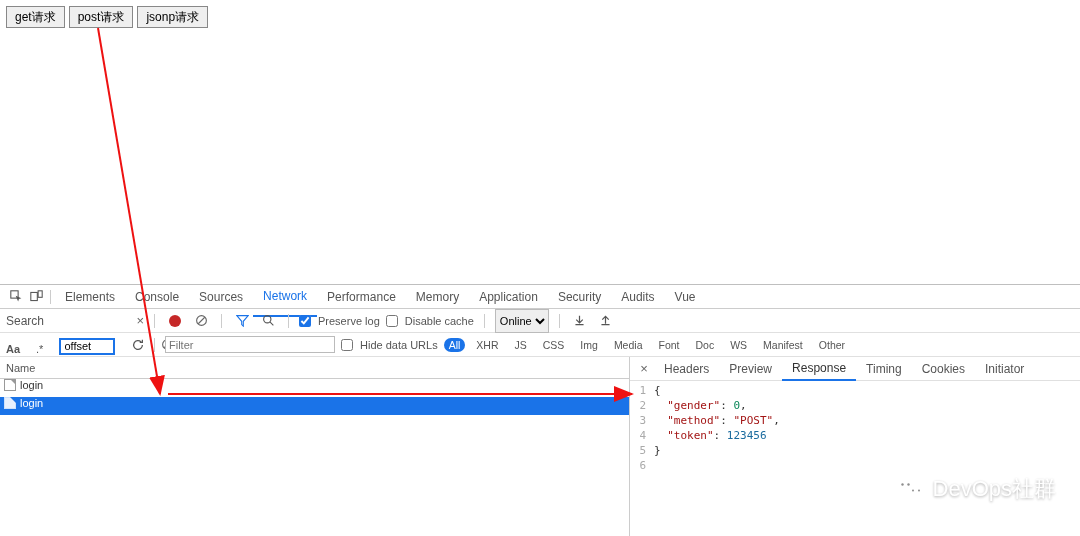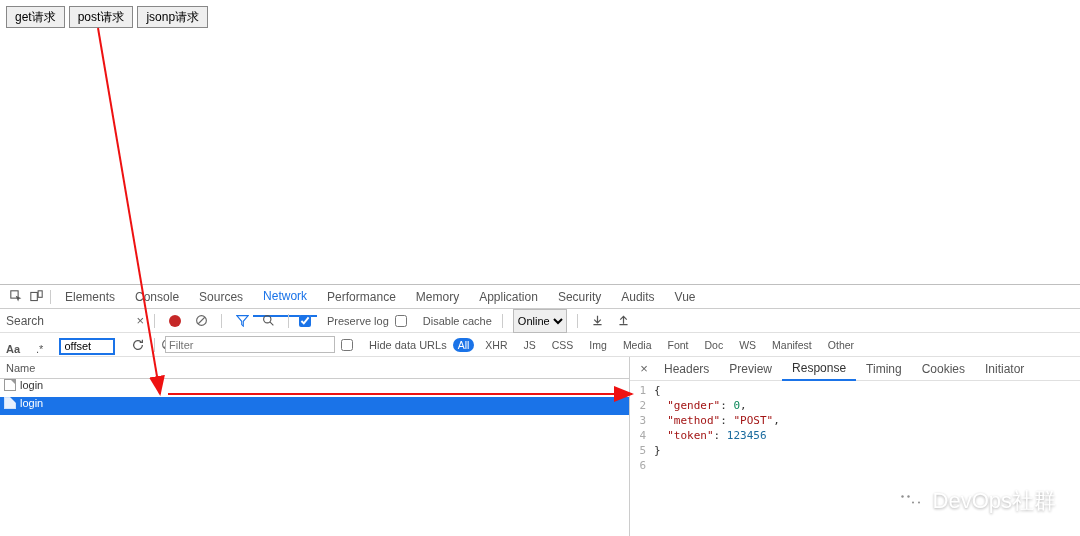--- a/index.html
+++ b/index.html
@@ -19,21 +19,21 @@
 .tab.active{color:#1a73e8;border-bottom:2px solid #1a73e8;margin-bottom:-1px}
 
 .toolbar{height:24px;display:flex;align-items:center;border-bottom:1px solid #e0e0e0;padding:0 6px;gap:6px;color:#555}
 .search-cell{display:flex;align-items:center;width:138px}
 .search-label{flex:1}
 .close-x{cursor:pointer;font-size:13px;color:#666}
 .rec-dot{width:12px;height:12px;border-radius:50%;background:#c62828}
 .no-sign{width:12px;height:12px}
 .funnel{color:#1a73e8}
 .filter-inp{height:17px;width:170px;border:1px solid #bbb;padding:1px 3px;font-size:11px;color:#888}
-.chk{display:flex;align-items:flex-end;gap:16px;font-size:11px;white-space:nowrap}
+.chk{display:flex;align-items:flex-end;gap:7px;font-size:11px;white-space:nowrap}
 .chk input{margin:0;width:12px;height:12px}
 input[type=checkbox]{accent-color:#1a73e8}
 select.online{font-size:11px;border:1px solid #bbb;height:24px}
 
 .row3{height:24px;display:flex;align-items:center;border-bottom:1px solid #e0e0e0;padding:0 6px;gap:6px;color:#555}
 .search-box{display:flex;align-items:flex-end;gap:16px;width:138px}
 .aa{font-weight:bold;font-size:11px}
 .dot-star{font-size:11px}
 .offset-in{height:17px;width:56px;border:2px solid #1a73e8;padding:0 3px;font-size:11px}
 .refresh svg{width:14px;height:14px}
@@ -57,21 +57,21 @@
 .rtab{padding:4px 10px;font-size:12px;cursor:pointer;color:#555}
 .rtab.active{color:#333;border-bottom:2px solid #1a73e8;margin-bottom:-1px}
 .resp{flex:1;display:flex;font-family:Menlo,Consolas,monospace;font-size:11px;overflow:auto}
 .gut{width:20px;text-align:right;color:#aaa;padding:2px 4px 0 0;user-select:none;line-height:15px}
 .code{padding:2px 0 0 4px;line-height:15px;white-space:pre}
 .k{color:#a31515}
 .n{color:#098658}
 .s{color:#1a6b9e}
 .p{color:#333}
 
-.wm{position:absolute;right:24px;bottom:20px;display:flex;align-items:center;gap:8px;color:#fff;font-size:22px;font-weight:500;opacity:.95;text-shadow:0 1px 3px rgba(0,0,0,.35);font-family:"Microsoft YaHei",sans-serif}
+.wm{position:absolute;right:24px;bottom:32px;display:flex;align-items:center;gap:8px;color:#fff;font-size:22px;font-weight:500;opacity:.95;text-shadow:0 1px 3px rgba(0,0,0,.35);font-family:"Microsoft YaHei",sans-serif}
 .wm svg{width:30px;height:26px}
 
 .anno{position:absolute;left:0;top:0;pointer-events:none}
 </style>
 </head>
 <body>
 
 <div class="page">
 
   <div class="page-buttons">

